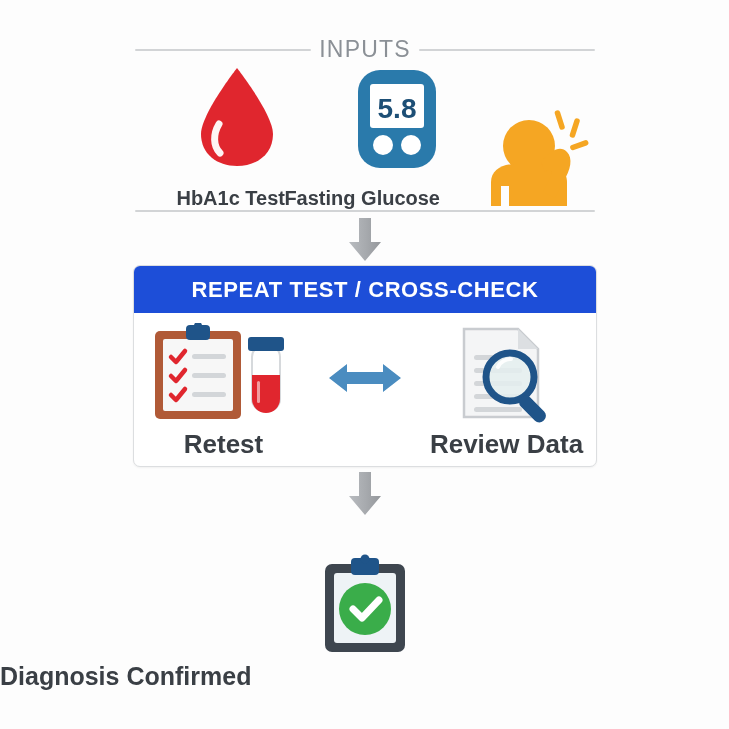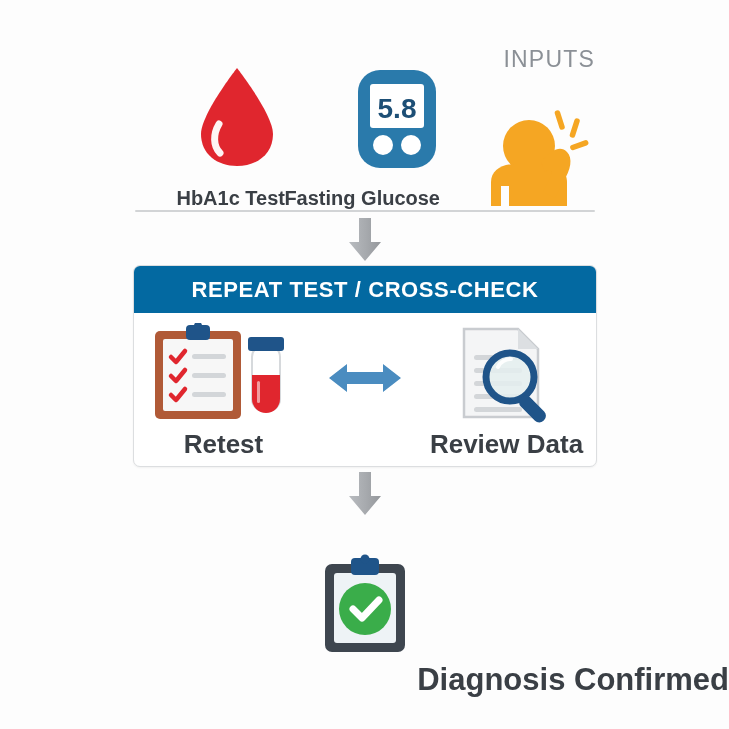--- a/index.html
+++ b/index.html
@@ -19,23 +19,22 @@
     background: #fdfdfd;
     overflow: hidden;
   }
 
   
   .section-divider {
     position: absolute;
     left: 135px;
     width: 460px;
     display: flex;
-    align-items: flex-end;
+    align-items: center;
     gap: 8px;
-    flex-direction: column;
   }
   .section-divider .rule {
     flex: 1 1 auto;
     height: 2px;
     background: #d2d4d6;
     border-radius: 1px;
   }
   .section-divider .caption {
     flex: 0 0 auto;
     font-size: 23px;
@@ -102,21 +101,21 @@
     height: 202px;
     background: #ffffff;
     border: 1px solid #dcdee0;
     border-radius: 7px;
     box-sizing: border-box;
     box-shadow: 0 1px 2px rgba(0,0,0,0.05);
     overflow: hidden;
   }
   .card-header {
     height: 47px;
-    background: #0369a1;
+    background: #1d4ed8;
     display: flex;
     align-items: center;
     justify-content: center;
   }
   .card-header .title {
     color: #ffffff;
     font-size: 22px;
     font-weight: bold;
     letter-spacing: 0.6px;
     white-space: nowrap;
@@ -164,22 +163,22 @@
     width: 729px;
     top: 554px;
     display: flex;
     justify-content: center;
   }
   .output-label {
     position: absolute;
     left: 0;
     width: 729px;
     top: 662px;
-    text-align: right;
-    font-size: 31px;
+    text-align: left;
+    font-size: 25px;
     font-weight: 600;
     color: #3a3f45;
   }
 </style>
 </head>
 <body>
 
 <div id="canvas">
 
   <div class="section-divider" style="top:36px;">

